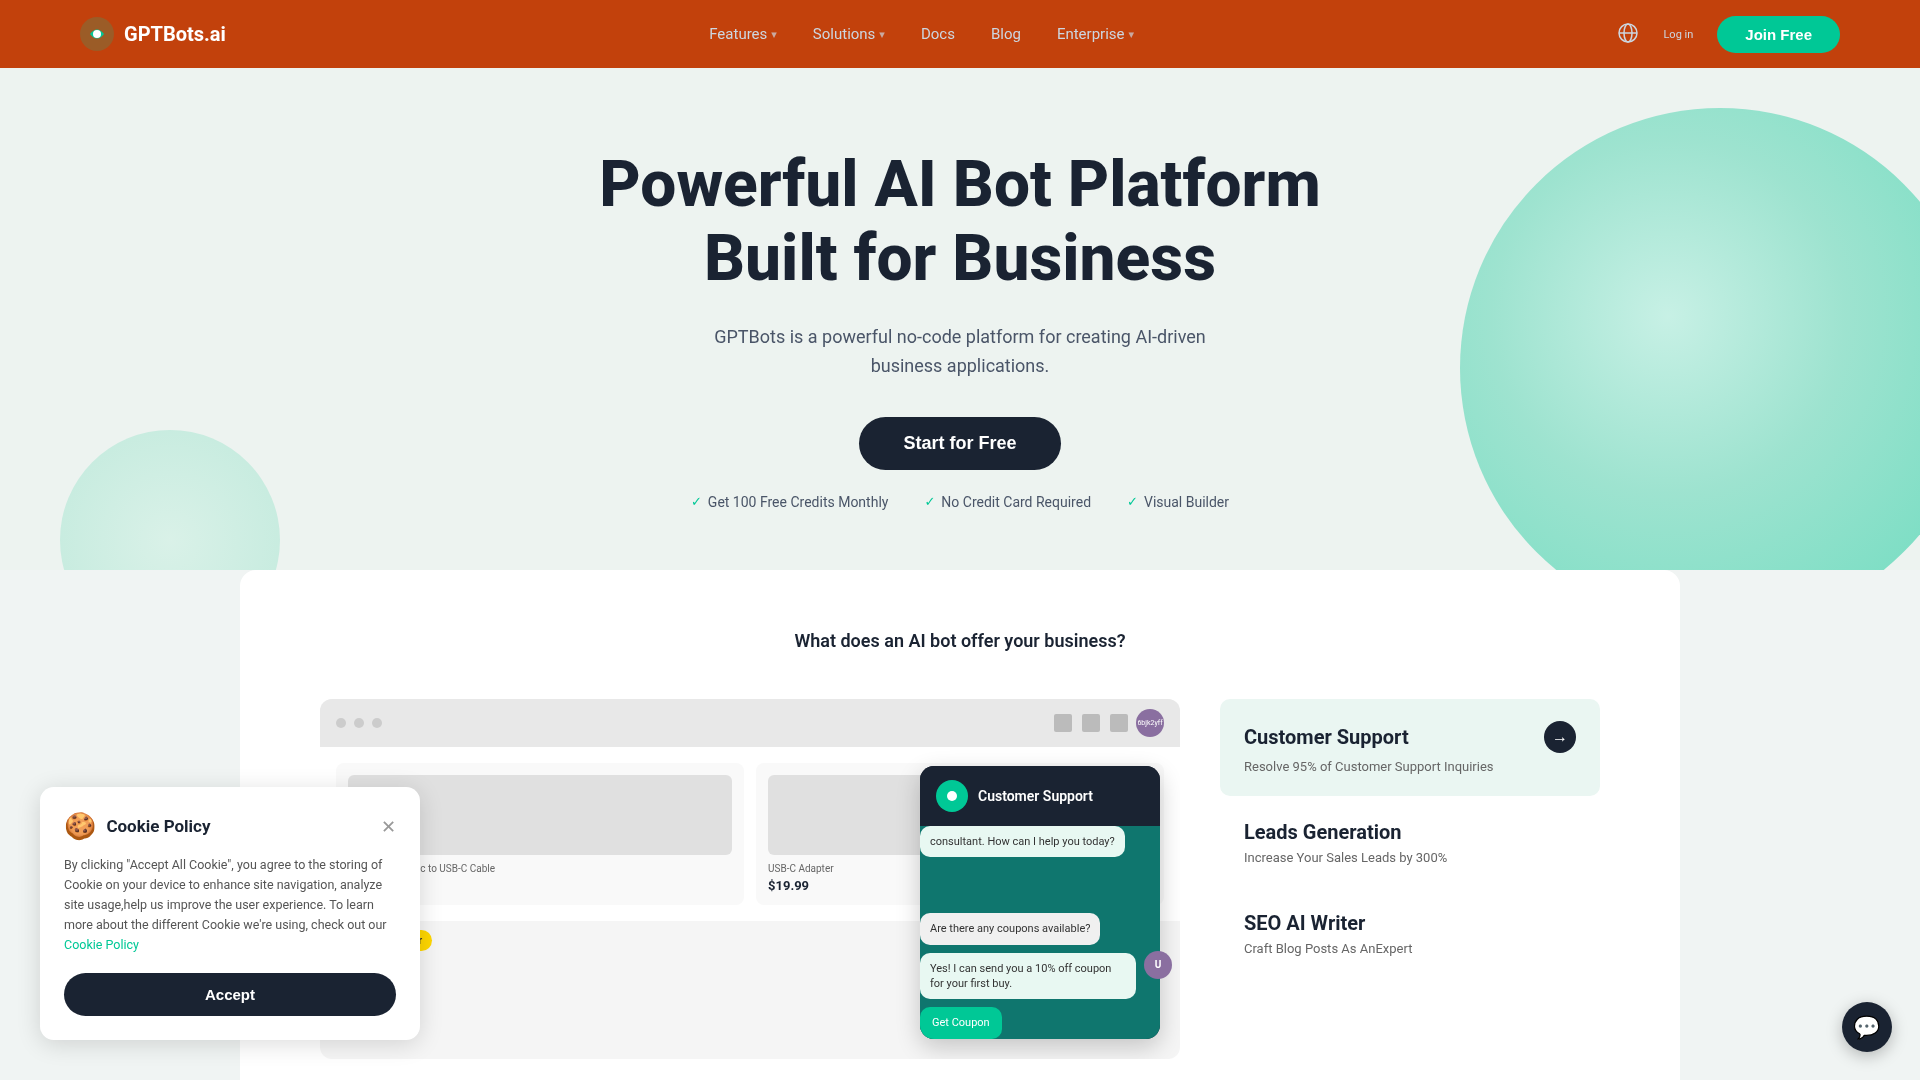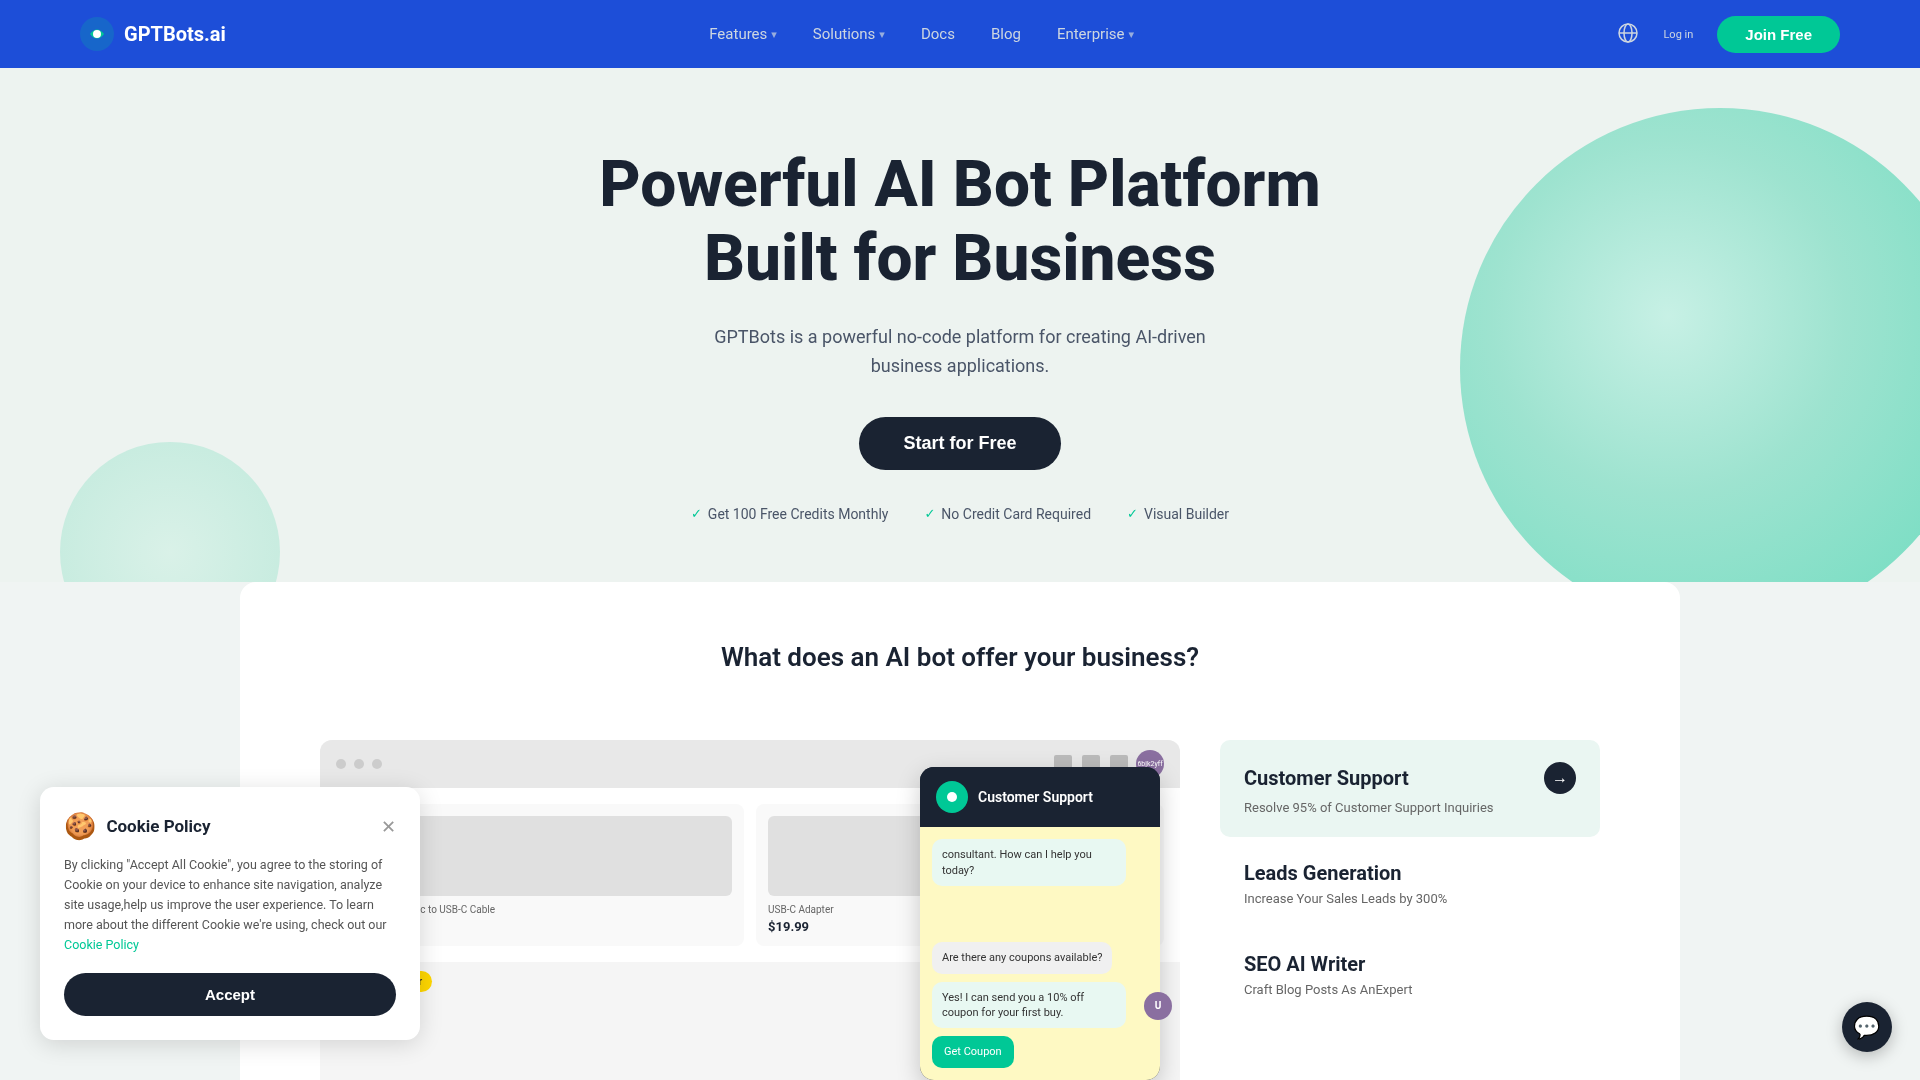--- a/index.html
+++ b/index.html
@@ -1,20 +1,20 @@
 <!DOCTYPE html>
 <html><head>
   <meta charset="utf-8">
   <style>
     * { margin: 0; padding: 0; box-sizing: border-box; }
     body { font-family: -apple-system, BlinkMacSystemFont, 'Segoe UI', Roboto, sans-serif; background: #f0f4f3; width: 1920px; min-height: 1080px; overflow-x: hidden; }
 
     
     .navbar {
-      background: #1d4ed8;
+      background: #c2410c;
       display: flex;
       align-items: center;
       justify-content: space-between;
       padding: 0 80px;
       height: 68px;
       position: relative;
       z-index: 100;
     }
     .nav-logo {
       display: flex;
@@ -125,21 +125,21 @@
     }
     .hero-cta {
       background: #1a2332;
       color: white;
       border: none;
       padding: 16px 44px;
       border-radius: 30px;
       font-size: 18px;
       font-weight: 600;
       cursor: pointer;
-      margin-bottom: 36px;
+      margin-bottom: 24px;
     }
     .hero-features {
       display: flex;
       gap: 36px;
       justify-content: center;
       font-size: 14px;
       color: #4a5568;
     }
     .hero-feature {
       display: flex;
@@ -152,25 +152,25 @@
     }
 
     
     .section-white {
       background: white;
       margin: 0 240px;
       border-radius: 16px 16px 0 0;
       padding: 60px 80px 40px;
     }
     .section-title {
-      font-size: 26px;
+      font-size: 18px;
       font-weight: 600;
       color: #1a2332;
       text-align: center;
-      margin-bottom: 68px;
+      margin-bottom: 48px;
     }
 
     
     .content-area {
       display: flex;
       gap: 40px;
       align-items: flex-start;
     }
 
     
@@ -242,22 +242,21 @@
     }
     .chat-widget-avatar {
       width: 32px; height: 32px; border-radius: 50%; background: #00c896;
       display: flex; align-items: center; justify-content: center;
       color: white; font-size: 14px;
     }
     .chat-widget-title {
       color: white; font-weight: 600; font-size: 14px;
     }
     .chat-widget-body {
-      background: #fef9c3;
-      padding: 12px;
+      background: #0f766e;
       display: flex;
       flex-direction: column;
       gap: 8px;
     }
     .chat-bubble {
       background: #f0f0f0;
       border-radius: 10px;
       padding: 8px 10px;
       font-size: 11px;
       color: #333;

